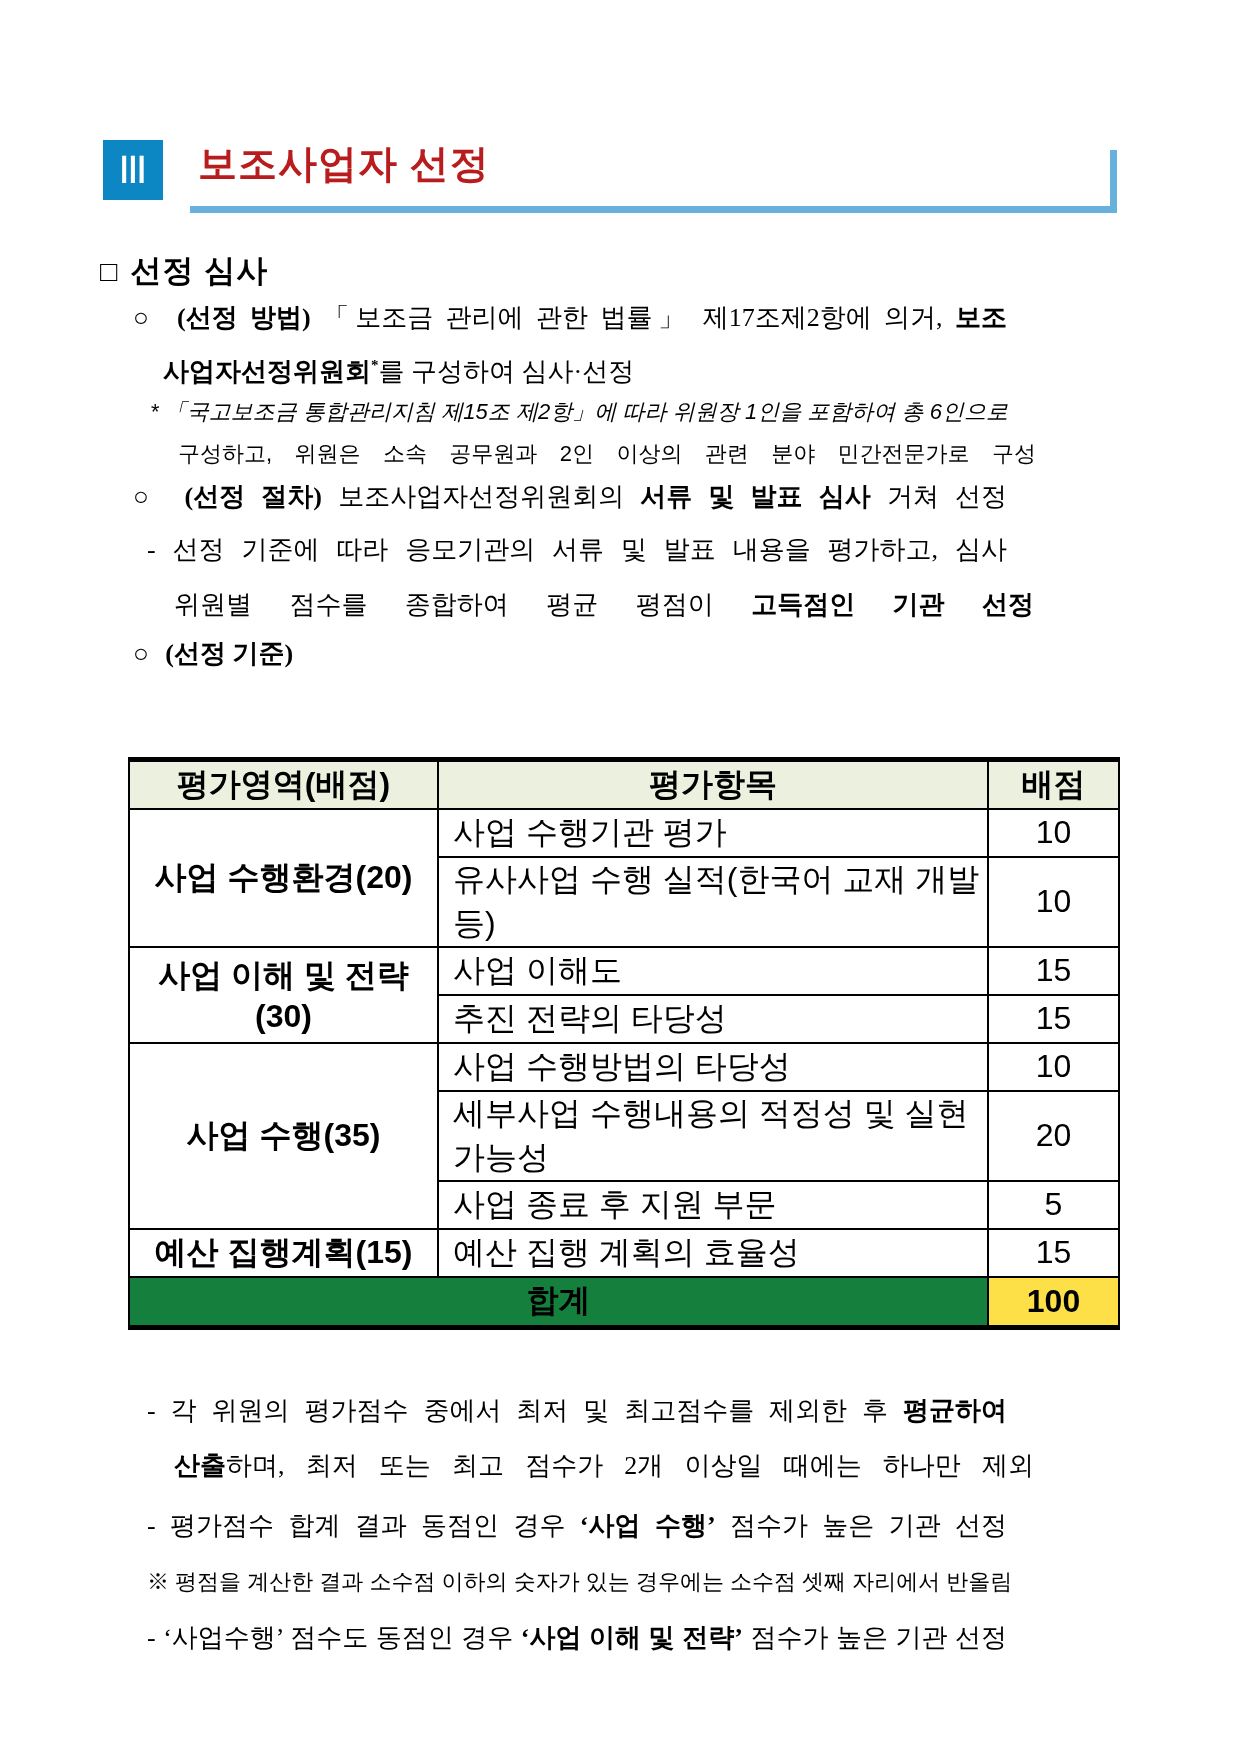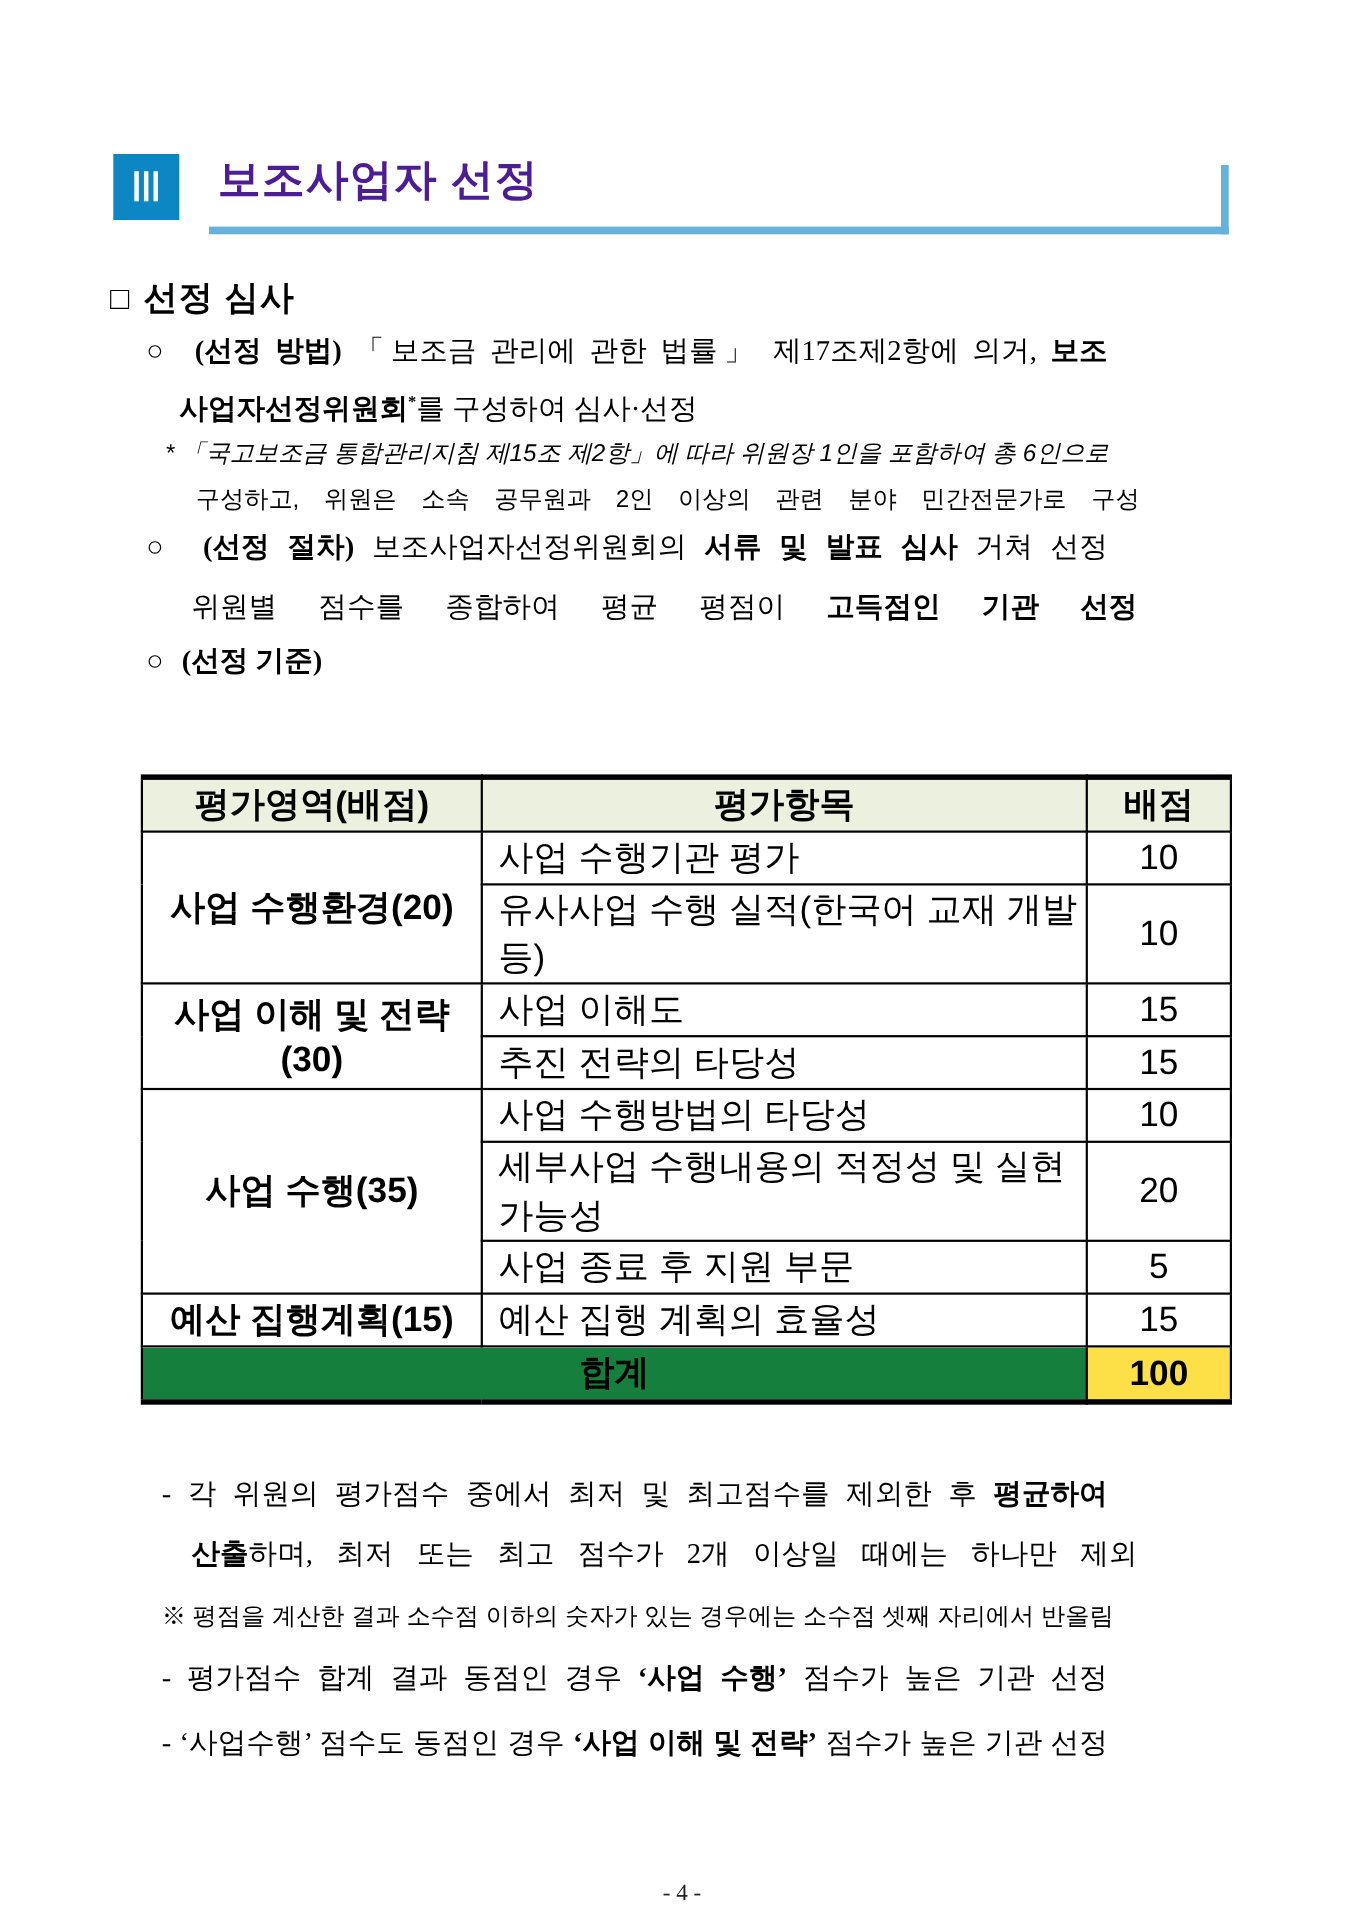--- a/index.html
+++ b/index.html
@@ -26,21 +26,21 @@
     display:flex; align-items:center; justify-content:center;
   }
   .chapter-numeral {
     color:#ffffff; font-family:"Liberation Serif", serif;
     font-weight:bold; font-size:36px; line-height:1;
   }
   .chapter-title {
     position:absolute; left:95px; top:4px;
     font-family:"Liberation Sans", sans-serif;
     font-weight:bold; font-size:39px; line-height:1;
-    color:#4c1d95; letter-spacing:1px;
+    color:#b91c1c; letter-spacing:1px;
   }
   .title-underline {
     position:absolute; left:87px; right:0; bottom:0;
     height:7px; background:#67b1dc;
   }
   .underline-cap {
     position:absolute; right:0; bottom:0;
     width:7px; height:63px; background:#67b1dc;
   }
   
@@ -152,20 +152,21 @@
   <div class="ln footnote jl mt-fn1">* 「국고보조금 통합관리지침 제15조 제2항」에 따라 위원장 1인을 포함하여 총 6인으로</div>
   <div class="ln footnote jl mt-fn2 fn-hang">구성하고, 위원은 소속 공무원과 2인 이상의 관련 분야 민간전문가로 구성</div>
 
   <div class="ln bullet jl mt-b2">
     <span class="circle-marker">○</span>
     <span class="b">(선정 절차)</span>
     <span>보조사업자선정위원회의</span>
     <span class="b">서류 및 발표 심사</span>
     <span>거쳐 선정</span>
   </div>
+  <div class="ln dash jl mt-d1l1">- 선정 기준에 따라 응모기관의 서류 및 발표 내용을 평가하고, 심사</div>
   <div class="ln dash jl mt-d1l2 dash-hang">
     <span>위원별 점수를 종합하여 평균 평점이</span>
     <span class="b">고득점인 기관 선정</span>
   </div>
 
   <div class="ln bullet ll mt-b3">
     <span class="circle-marker">○</span>
     <span class="b">(선정 기준)</span>
   </div>
 
@@ -226,26 +227,26 @@
     </tbody>
   </table>
 
   <div class="ln dash jl mt-avg1">
     <span>- 각 위원의 평가점수 중에서 최저 및 최고점수를 제외한 후</span>
     <span class="b">평균하여</span>
   </div>
   <div class="ln dash jl mt-avg2 dash-hang">
     <span class="b">산출</span><span>하며, 최저 또는 최고 점수가 2개 이상일 때에는 하나만 제외</span>
   </div>
-  <div class="ln gothic-note jl mt-note">※ 평점을 계산한 결과 소수점 이하의 숫자가 있는 경우에는 소수점 셋째 자리에서 반올림</div>
   <div class="ln dash jl mt-tie1">
     <span>- 평가점수 합계 결과 동점인 경우</span>
     <span class="b">‘사업 수행’</span>
     <span>점수가 높은 기관 선정</span>
   </div>
+  <div class="ln gothic-note jl mt-note">※ 평점을 계산한 결과 소수점 이하의 숫자가 있는 경우에는 소수점 셋째 자리에서 반올림</div>
   <div class="ln dash jl mt-tie2">
     <span>- ‘사업수행’ 점수도 동점인 경우</span>
     <span class="b">‘사업 이해 및 전략’</span>
     <span>점수가 높은 기관 선정</span>
   </div>
 
   <div class="page-footer">- 4 -</div>
 </div>
 
 </body></html>

